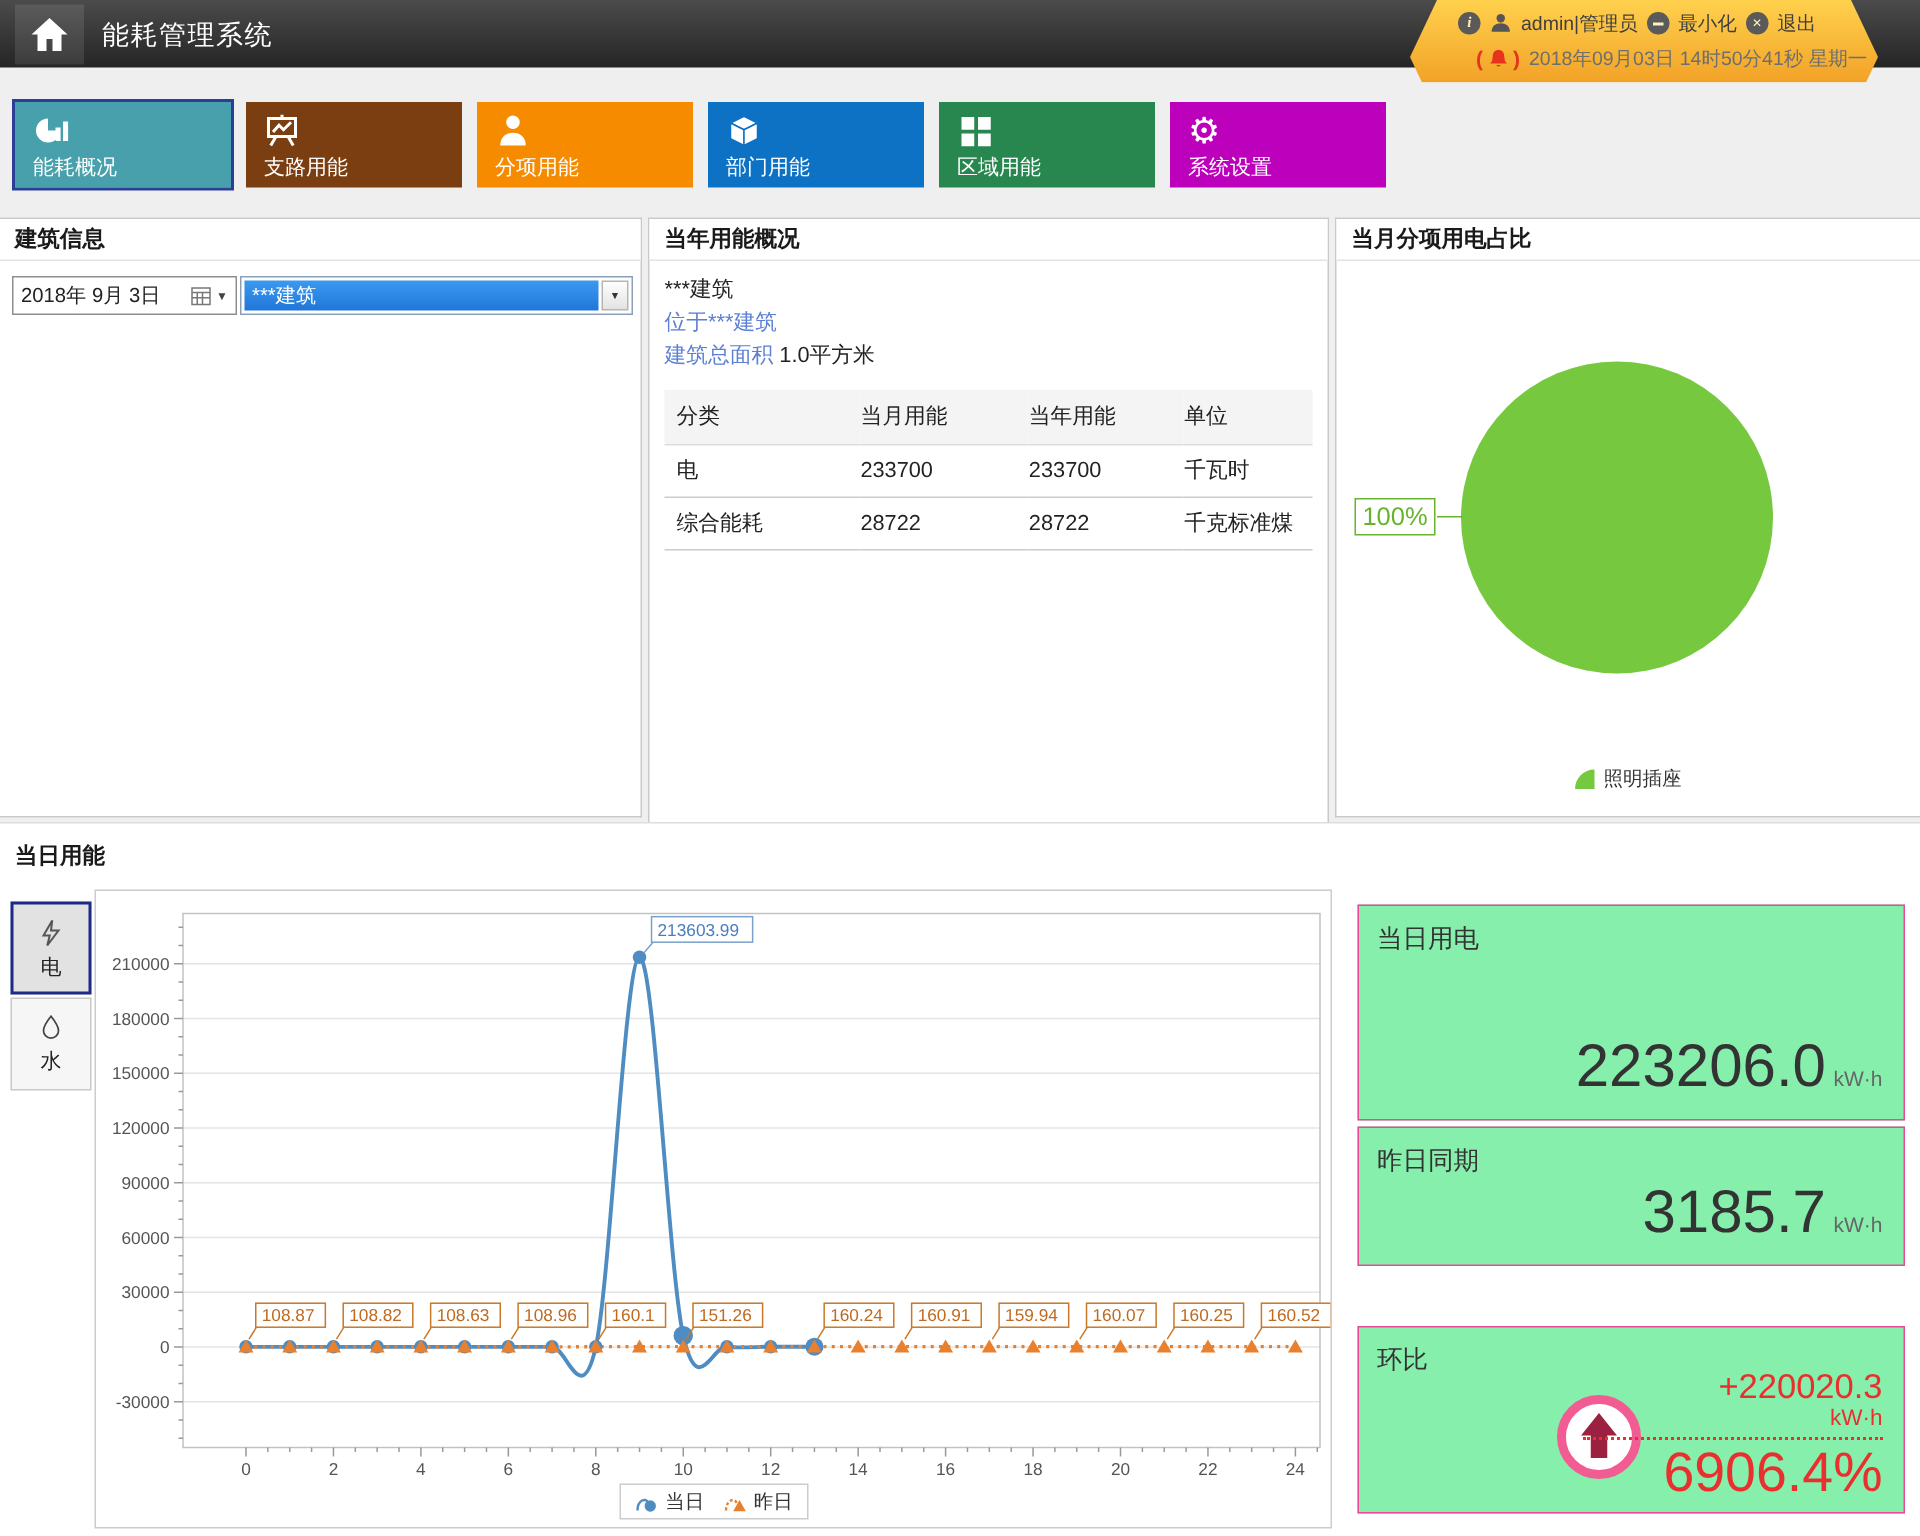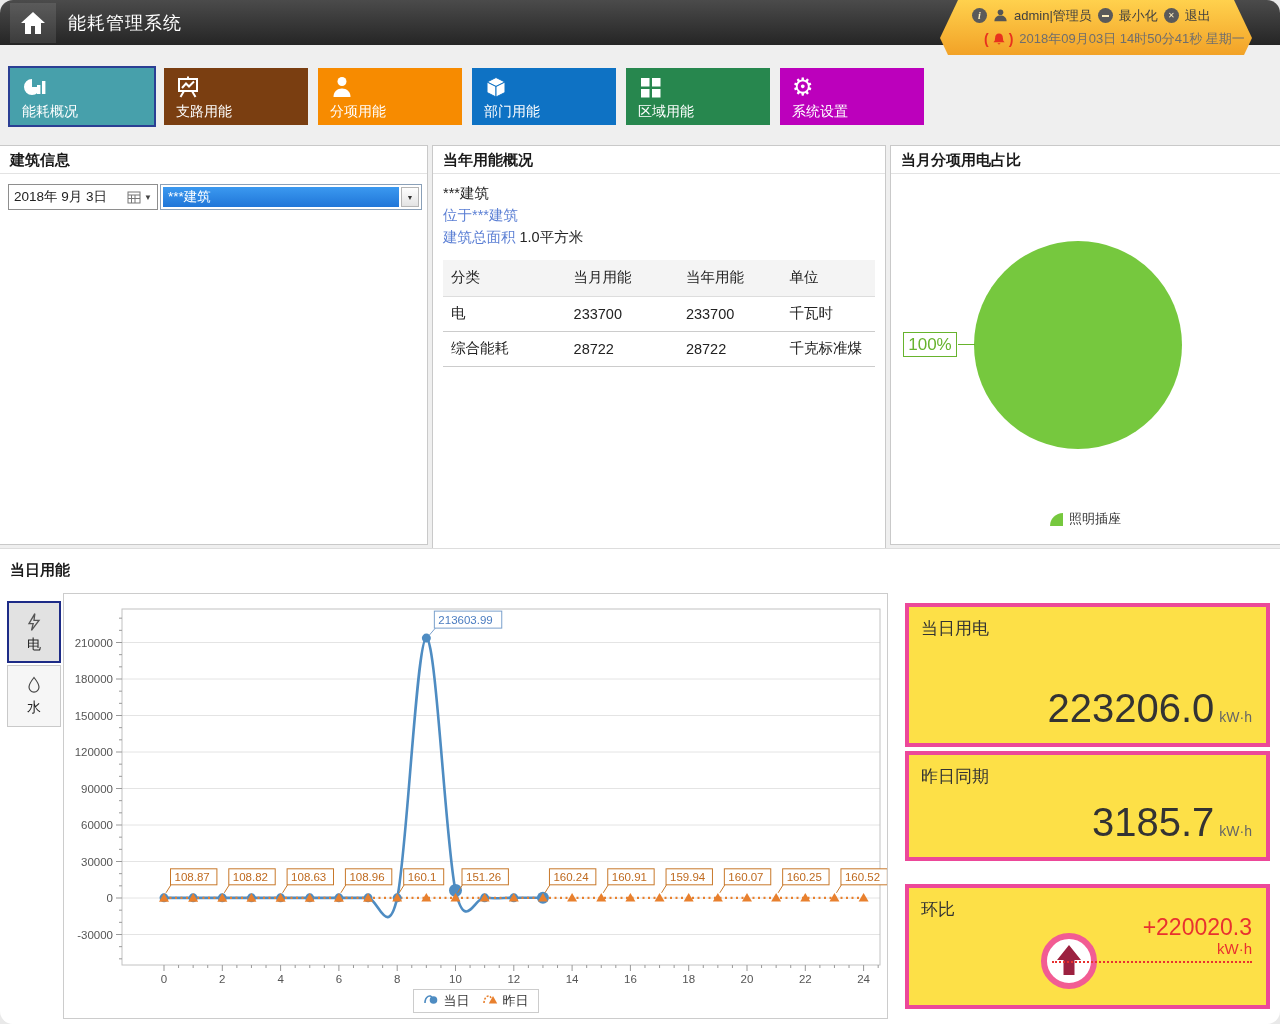--- a/index.html
+++ b/index.html
@@ -1,17 +1,17 @@
 <!DOCTYPE html>
 <html><head>
 <meta charset="utf-8">
 <style>
   *{box-sizing:border-box}
   body{margin:0;background:#e9e9e9;font-family:"Liberation Sans","DejaVu Sans",sans-serif;}
-  .page{position:relative;width:1280px;height:1024px;overflow:hidden;background:#efefef;border-radius:13px;}
+  .page{position:relative;width:1280px;height:1024px;overflow:hidden;background:#efefef;}
 
   
   .header{position:absolute;top:0;left:0;width:100%;height:45px;
     background:linear-gradient(#4b4b4b,#252525);z-index:2;}
   .home-btn{position:absolute;left:10px;top:3px;width:46px;height:40px;
     background:rgba(255,255,255,.10);display:flex;align-items:center;justify-content:center;}
   .app-title{position:absolute;left:68px;top:11px;color:#fff;font-size:18px;letter-spacing:1px;}
 
   .ribbon{position:absolute;top:0;right:28px;width:312px;height:55px;z-index:5;
     background:linear-gradient(#ffd14d,#f2a227);
@@ -79,25 +79,25 @@
   .etab{position:absolute;left:7px;width:54px;height:62px;background:#f6f6f6;
     border:1px solid #c9c9c9;text-align:center;cursor:pointer;font-size:14px;color:#222;}
   .etab .eicon{margin-top:5px;height:28px;display:flex;align-items:center;justify-content:center;}
   #tab-elec{top:52px;border:2px solid #1d2b87;background:#e2e2e2;}
   #tab-water{top:116px;}
   .chart-panel{position:absolute;left:63px;top:44px;width:825px;height:426px;
     border:1px solid #ccc;background:#fff;}
   .chart-legend{position:absolute;left:50%;bottom:5px;transform:translateX(-50%);
     border:1px solid #ccc;background:#fff;padding:2px 9px;display:flex;gap:12px;
     align-items:center;font-size:13px;color:#333;cursor:pointer;}
-  .leg-item{display:flex;align-items:flex-start;gap:3px;}
-
-  .card{position:absolute;left:905px;width:365px;background:#fde047;border:4px solid #ec4899;}
+  .leg-item{display:flex;align-items:flex-end;gap:3px;}
+
+  .card{position:absolute;left:905px;width:365px;background:#86efac;border:1px solid #ec4899;}
   #card-today{top:54px;height:144px;}
-  #card-yesterday{top:202px;height:110px;}
+  #card-yesterday{top:202px;height:93px;}
   #card-ratio{top:335px;height:125px;}
   .card-title{font-size:17px;color:#333;padding:10px 0 0 12px;}
   .card-valrow{position:absolute;right:14px;bottom:12px;white-space:nowrap;}
   .card-value{font-size:40px;color:#333;}
   .card-unit{font-size:14px;color:#666;margin-left:5px;}
   .ratio-icon{position:absolute;left:131px;top:44px;}
   .ratio-right{position:absolute;right:14px;top:26px;width:200px;text-align:right;color:#e8312f;}
   .ratio-delta{font-size:23px;line-height:26px;}
   .ratio-unit{font-size:15px;line-height:18px;}
   .ratio-div{border-top:2px dotted #e8312f;margin:3px 0 2px 0;}
@@ -526,17 +526,18 @@
       <div class="ratio-icon">
         <svg width="58" height="58" viewBox="0 0 58 58">
           <circle cx="29" cy="29" r="25" fill="#fff" stroke="#f25c93" stroke-width="6"></circle>
           <path d="M29 13 L41 28 H34.5 V43 H23.5 V28 H17 Z" fill="#9c2140"></path>
         </svg>
       </div>
       <div class="ratio-right">
         <div class="ratio-delta">+220020.3</div>
         <div class="ratio-unit">kW·h</div>
         <div class="ratio-div"></div>
+        <div class="ratio-pct">6906.4%</div>
       </div>
     </div>
   </div>
 
 </div>
 
 </body></html>

